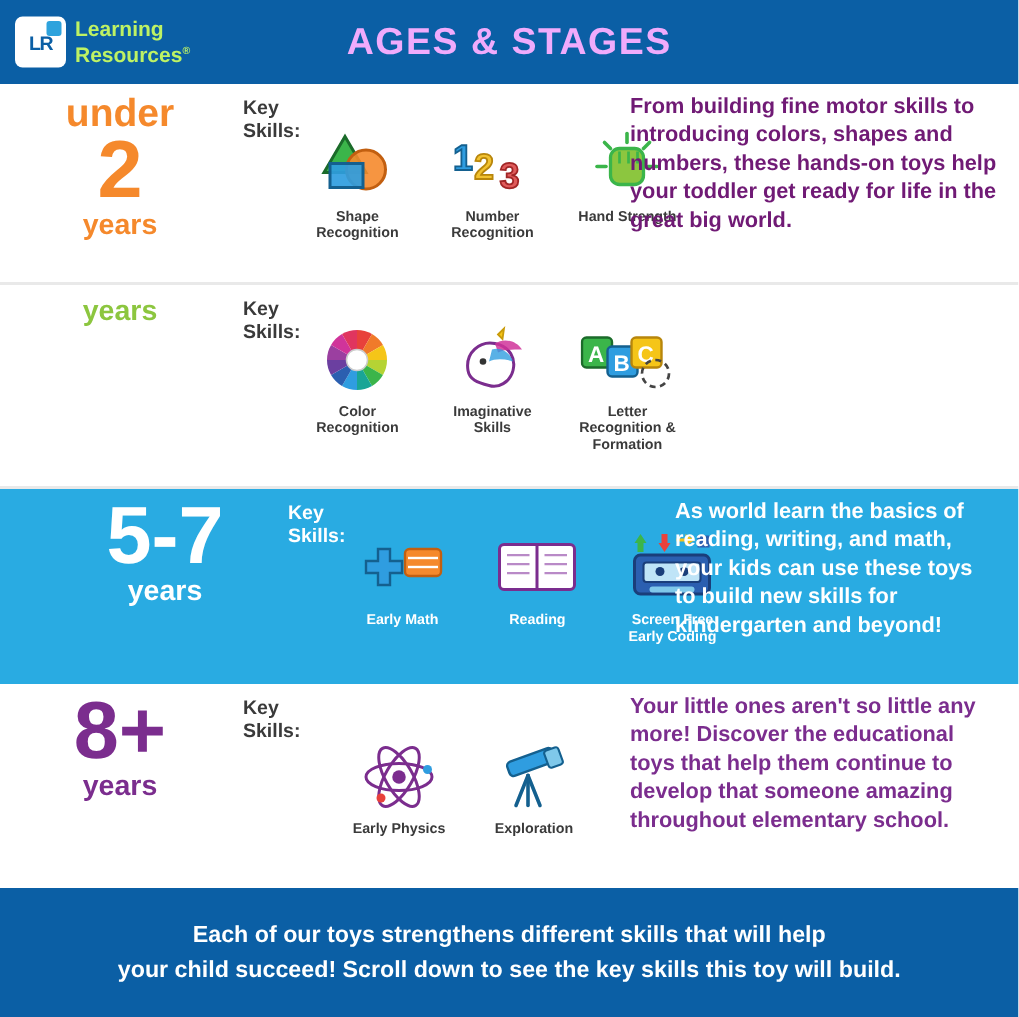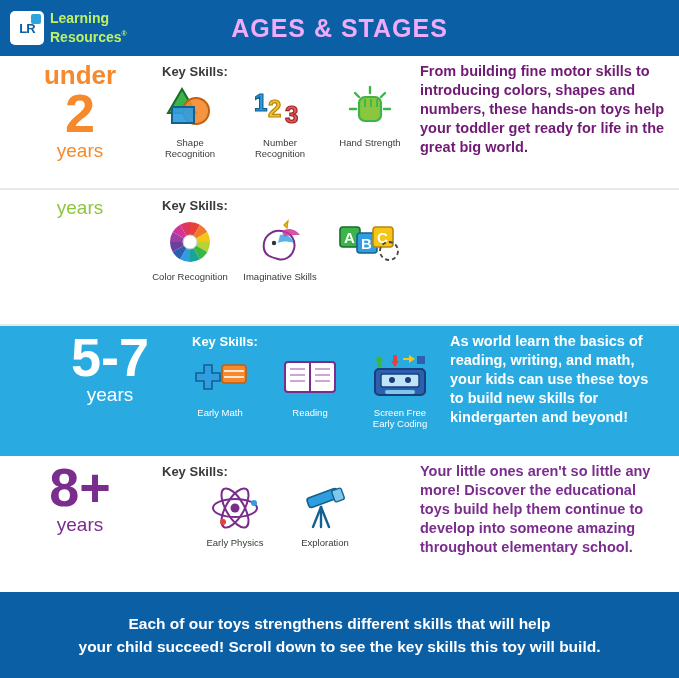--- a/index.html
+++ b/index.html
@@ -94,33 +94,33 @@
     font-weight: bold;
     letter-spacing: 0px;
   }
   .age-big {
     font-size: 54px;
     font-weight: bold;
     line-height: 0.95;
   }
   .age-years {
     font-size: 19px;
-    font-weight: normal;
+    font-weight: bold;
     margin-top: 2px;
   }
   .orange { color: #f5892c; }
   .green  { color: #8cc63f; }
   .white  { color: #ffffff; }
   .purple { color: #7b2d8e; }
 
   .skills-col {
     width: 260px;
     flex: 0 0 260px;
     display: flex;
-    flex-direction: column;
+    flex-direction: row;
     align-items: center;
     padding-top: 2px;
   }
   .key-skills {
     font-size: 13px;
     font-weight: bold;
     color: #3a3a3a;
     margin-bottom: 4px;
     align-self: flex-start;
     margin-left: 12px;
@@ -140,21 +140,21 @@
   }
   .skill-icon {
     height: 50px;
     display: flex;
     align-items: center;
     justify-content: center;
   }
   .skill-label {
     margin-top: 4px;
     font-size: 9.5px;
-    font-weight: normal;
+    font-weight: bold;
     color: #3a3a3a;
     text-align: center;
     line-height: 11px;
   }
   .skill-label.on-blue { color: #ffffff; }
 
   .desc-col {
     flex: 1;
     padding-left: 10px;
     padding-right: 4px;
@@ -302,20 +302,21 @@
             <svg width="62" height="46" viewBox="0 0 62 46">
               <rect x="1" y="8" width="20" height="20" rx="3" fill="#3bb54a" stroke="#1b6b2a" stroke-width="1.6"></rect>
               <text x="5" y="24" font-family="Liberation Sans" font-size="15" font-weight="bold" fill="#ffffff">A</text>
               <rect x="18" y="14" width="20" height="20" rx="3" fill="#2f9de0" stroke="#14608f" stroke-width="1.6"></rect>
               <text x="22" y="30" font-family="Liberation Sans" font-size="15" font-weight="bold" fill="#ffffff">B</text>
               <rect x="34" y="8" width="20" height="20" rx="3" fill="#f5c518" stroke="#b8860b" stroke-width="1.6"></rect>
               <text x="38" y="24" font-family="Liberation Sans" font-size="15" font-weight="bold" fill="#ffffff">C</text>
               <circle cx="50" cy="32" r="9" fill="none" stroke="#444444" stroke-width="1.8" stroke-dasharray="4 3"></circle>
             </svg>
           </div>
+          <div class="skill-label">Letter Recognition &amp; Formation</div>
         </div>
       </div>
     </div>
   </div>
 
   <div class="row r3">
     <div class="age-col">
       <div class="age-big white">5-7</div>
       <div class="age-years white">years</div>
     </div>
@@ -407,21 +408,21 @@
                 <line x1="22" y1="22" x2="14" y2="42"></line>
                 <line x1="22" y1="22" x2="30" y2="42"></line>
                 <line x1="22" y1="22" x2="22" y2="42"></line>
               </g>
             </svg>
           </div>
           <div class="skill-label">Exploration</div>
         </div>
       </div>
     </div>
-    <div class="desc-col desc-purple">Your little ones aren't so little any more! Discover the educational toys build help them continue to develop into someone amazing throughout elementary school.</div>
+    <div class="desc-col desc-purple">Your little ones aren't so little any more! Discover the educational toys that help them continue to develop that someone amazing throughout elementary school.</div>
   </div>
 
   <div class="footer">
     <div>Each of our toys strengthens different skills that will help</div>
     <div>your child succeed! Scroll down to see the key skills this toy will build.</div>
   </div>
 
 </div>
 
 </body></html>

